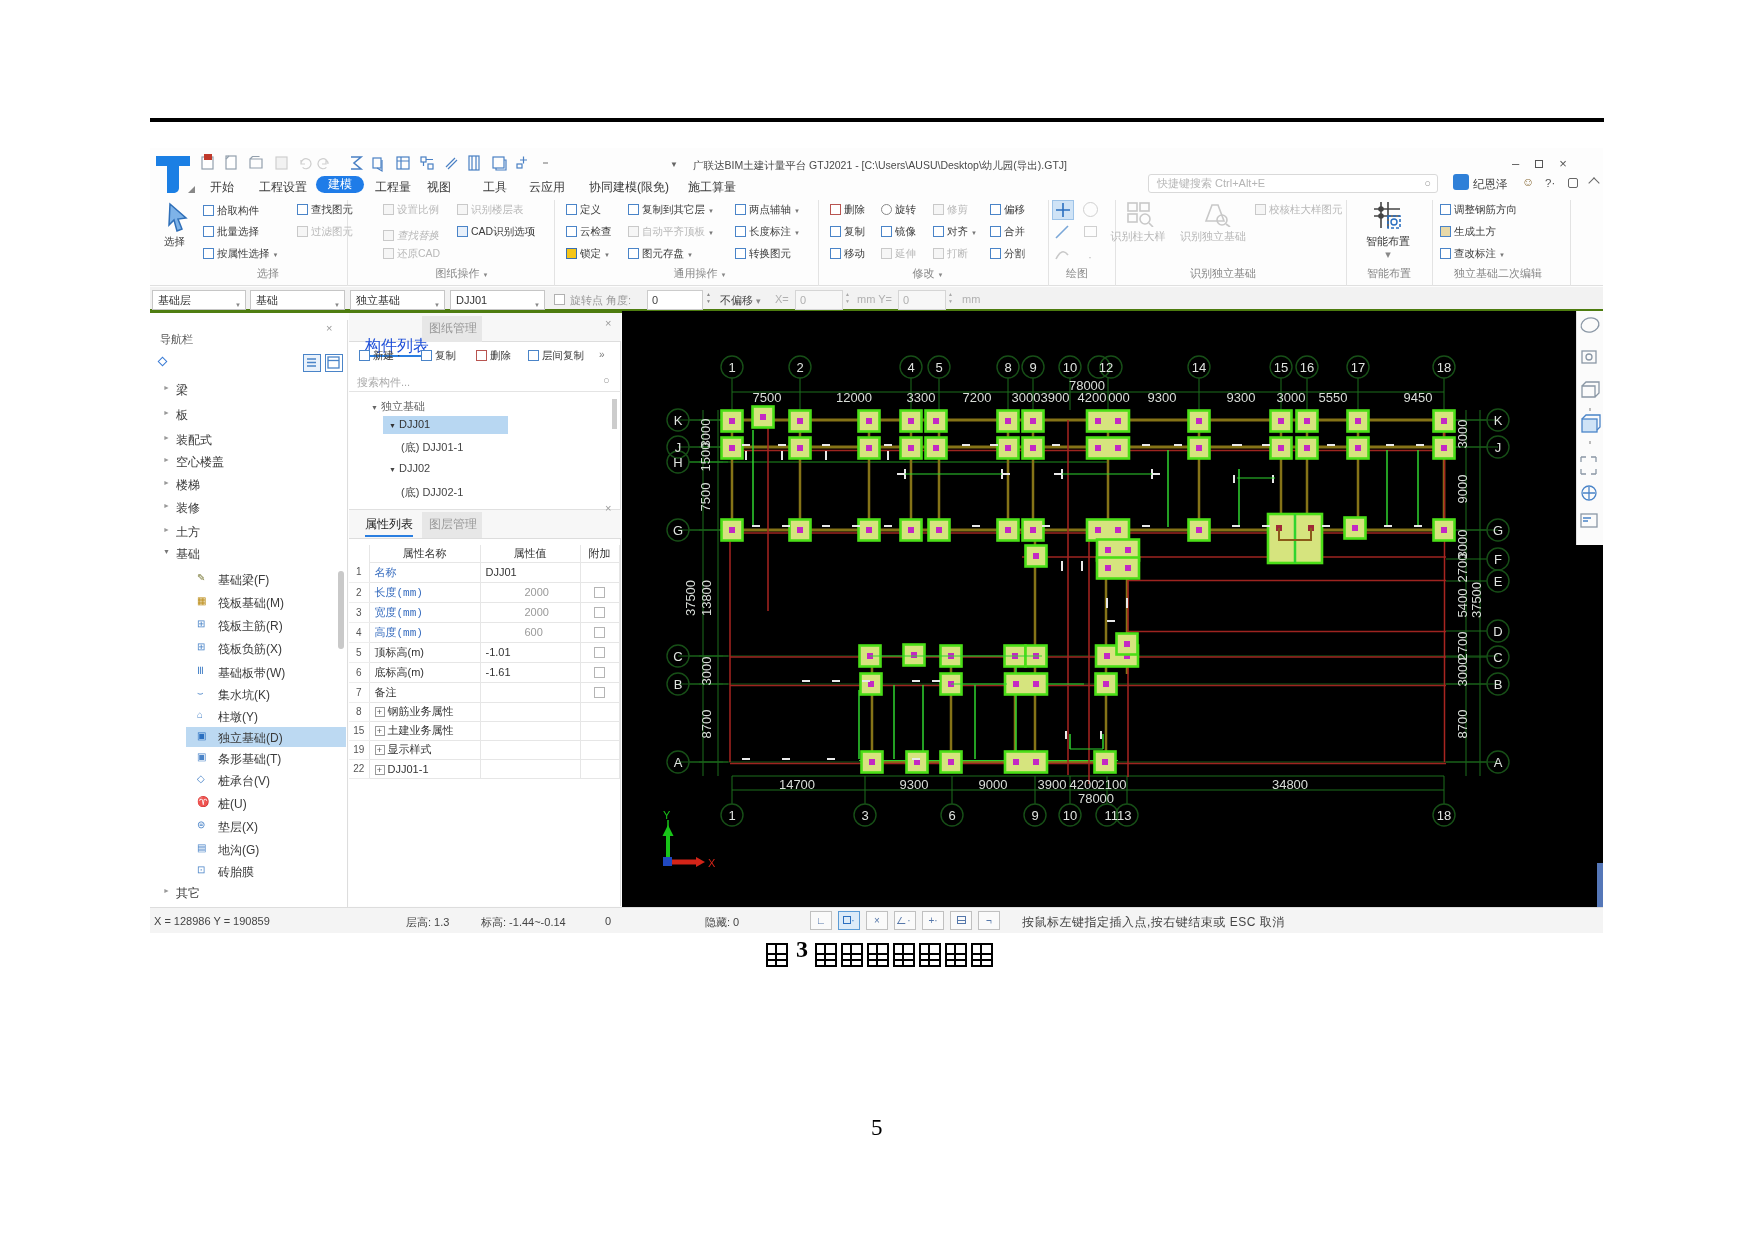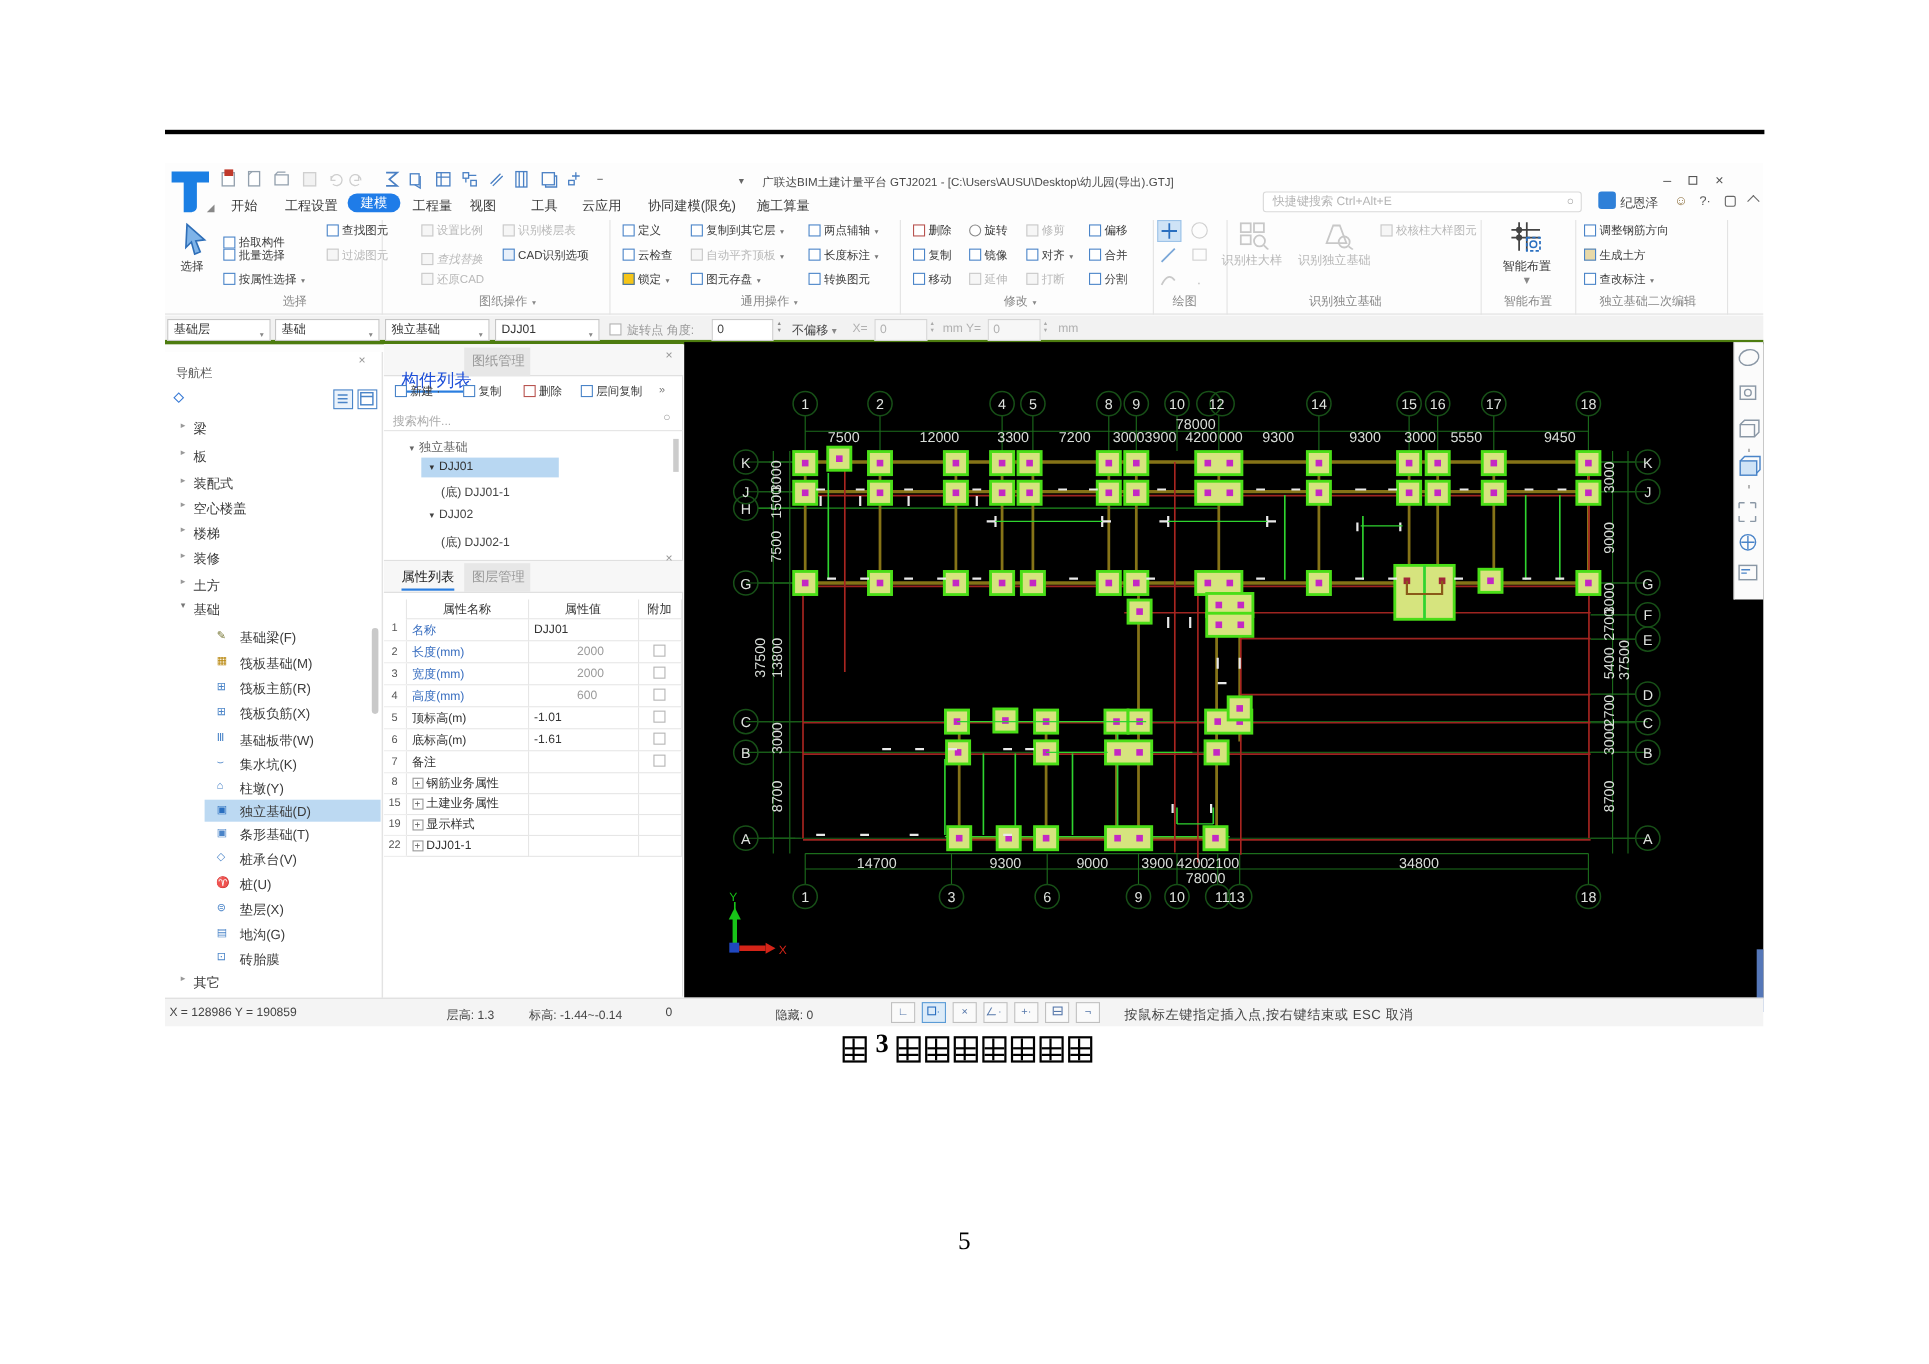--- a/index.html
+++ b/index.html
@@ -18,21 +18,21 @@
 .icb { border:1.5px solid #4a84c8; background:#fff; }
 .icg { border:1.5px solid #c9c9c9; background:#f6f6f6; }
 .dd { position:absolute; height:20px; background:#fff; border:1px solid #c6c6c6; font-size:11px; color:#333; line-height:18px; padding-left:5px; }
 .dd:after { content:"▼"; position:absolute; right:4px; top:5px; color:#888; font-size:6px; }
 .panel-tab-on { color:#222; border-bottom:2px solid #2a7ee0; }
 .tree-i { font-size:12px; color:#3a3a3a; }
 .cbx { position:absolute; width:11px; height:11px; border:1px solid #b0b0b0; background:#fff; }
 .sbtn { position:absolute; width:22px; height:19px; border:1px solid #c0c0c0; background:#fafafa; font-size:10px; color:#5577aa; text-align:center; line-height:17px; }
 .tn { font-size:10px; color:#555; text-align:center; border-bottom:1px solid #ededed; }
 .tc { border:1px solid #e6e6e6; padding-left:5px; overflow:hidden; white-space:nowrap; }
-.tc.b { color:#3a6fc0; }
+.tc.b { color:#3a6fc0;font-family:Liberation Mono, monospace; }
 .tc.g { color:#9a9a9a;padding-left:44px; }
 .tx { border:1px solid #e6e6e6; text-align:center; }
 .pcb { display:inline-block; width:11px; height:11px; border:1px solid #b5b5b5; vertical-align:-2px; background:#fff; }
 .zi { display:inline-block; width:22px; height:24px; margin-right:4px; border:2px solid #000;
   background:
     linear-gradient(#000,#000) 0 45%/100% 2px no-repeat,
     linear-gradient(#000,#000) 45% 0/2px 100% no-repeat,
     linear-gradient(#000,#000) 0 80%/100% 2px no-repeat;
   vertical-align:middle; }
 .pexp { display:inline-block; width:10px; height:10px; border:1px solid #999; line-height:8px; font-size:9px; text-align:center; color:#555; background:#fff; }
@@ -117,21 +117,21 @@
       <div class="sep" style="left:898px;top:4px;"></div>
       <div class="sep" style="left:965px;top:4px;"></div>
       <div class="sep" style="left:1196px;top:4px;"></div>
       <div class="sep" style="left:1282px;top:4px;"></div>
       <div class="sep" style="left:1420px;top:4px;"></div>
 
   <div class="abs" style="left:16px;top:6px;"><svg width="26" height="30">
           <path d="M4 2 L20 16 L12 17 L16 27 L11 29 L8 18 L3 23 Z" fill="#7eb3e8" stroke="#2f6fb8" stroke-width="1.5"></path>
         </svg></div>
   <div class="abs gbtn" style="left:14px;top:39px;">选择</div>
-  <div class="abs gbtn" style="left:53px;top:18px;"><span class="ic icb"></span>拾取构件</div>
+  <div class="abs gbtn" style="left:53px;top:8px;"><span class="ic icb"></span>拾取构件</div>
   <div class="abs gbtn" style="left:53px;top:29px;"><span class="ic icb"></span>批量选择</div>
   <div class="abs gbtn" style="left:53px;top:51px;"><span class="ic icb"></span>按属性选择 <span style="font-size:6px;color:#777;">▼</span></div>
   <div class="abs gbtn" style="left:147px;top:7px;"><span class="ic icb"></span>查找图元</div>
   <div class="abs gbtn gray" style="left:147px;top:29px;"><span class="ic icg"></span>过滤图元</div>
   <div class="abs glab" style="left:88px;top:70px;width:60px;">选择</div>
 
   <div class="abs gbtn gray" style="left:233px;top:7px;"><span class="ic icg"></span>设置比例</div>
   <div class="abs gbtn gray" style="left:307px;top:7px;"><span class="ic icg"></span>识别楼层表</div>
   <div class="abs gbtn gray" style="left:233px;top:33px;font-style:italic;"><span class="ic icg"></span>查找替换</div>
   <div class="abs gbtn" style="left:307px;top:29px;"><span class="ic icb" style="background:#e8f0fa;"></span>CAD识别选项</div>

